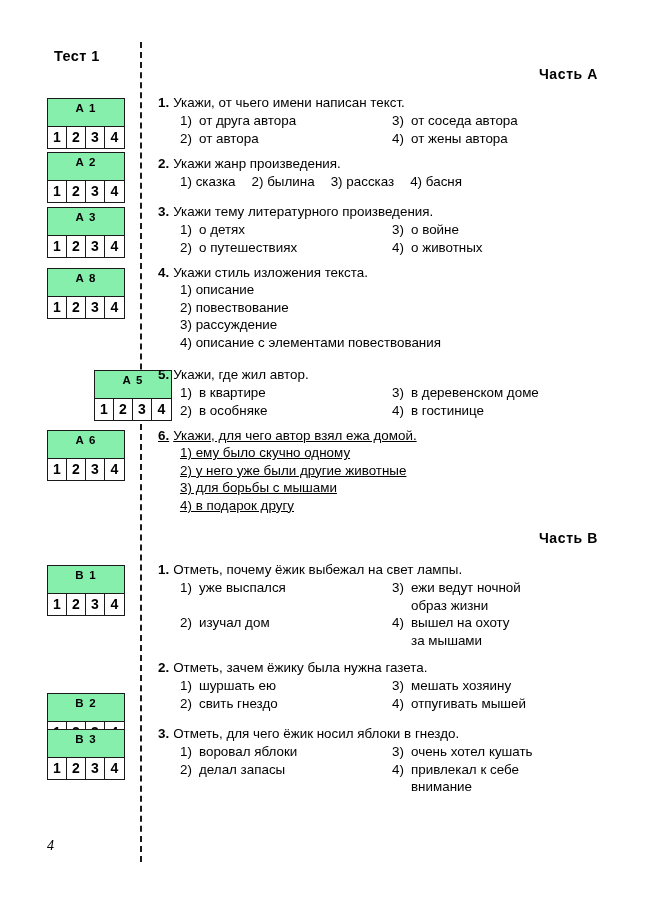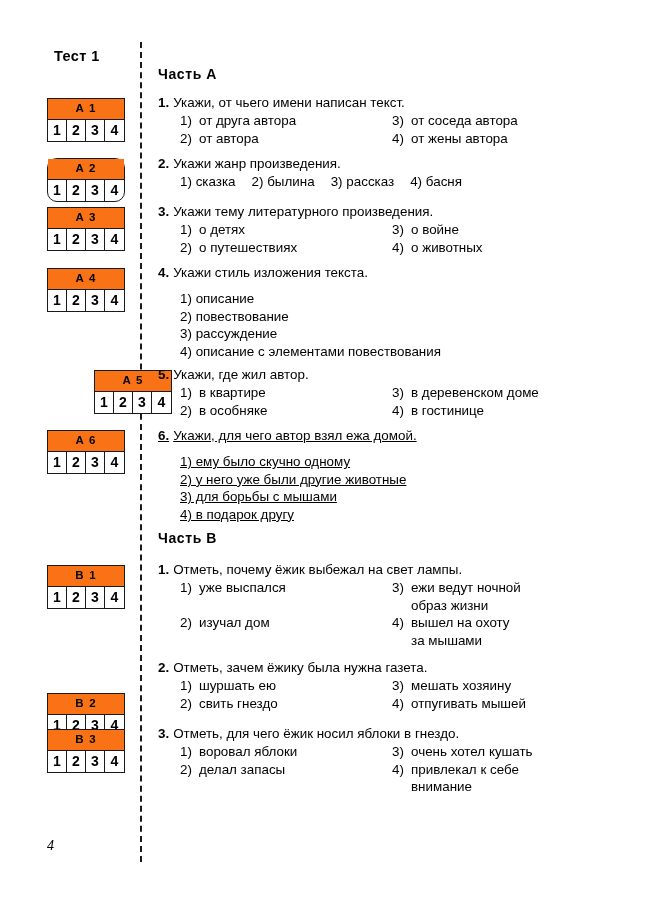--- a/index.html
+++ b/index.html
@@ -51,27 +51,27 @@
     width: 82px;
   }
   .answer-box {
     position: absolute;
     width: 78px;
     border: 1.6px solid #1a1a1a;
     box-sizing: border-box;
     background: #ffffff;
   }
   .answer-box .ab-head {
-    height: 21px;
+    height: 28px;
     line-height: 19px;
     text-align: center;
     font-size: 11.5px;
     font-weight: bold;
     letter-spacing: 1.2px;
-    background: #f97316;
+    background: #86efac;
     border-bottom: 1.6px solid #1a1a1a;
     box-sizing: border-box;
   }
   .answer-box .ab-cells {
     display: flex;
     height: 21px;
     box-sizing: border-box;
   }
   .answer-box .ab-cell {
     flex: 1 1 25%;
@@ -91,21 +91,21 @@
     position: absolute;
     left: 158px;
     top: 0;
     width: 480px;
   }
 
   .part-head {
     position: absolute;
     left: 0;
     width: 440px;
-    text-align: left;
+    text-align: right;
     font-size: 14px;
     font-weight: bold;
     letter-spacing: .6px;
   }
 
   .question {
     position: absolute;
     left: 0;
     width: 470px;
   }
@@ -143,21 +143,21 @@
     display: inline-block;
     min-width: 19px;
   }
   .opt-cont {
     display: block;
     padding-left: 19px;
     white-space: nowrap;
   }
 
   .opts-stacked {
-    margin-top: 9px;
+    margin-top: 0;
   }
   .opts-stacked .opt-line {
     font-size: 13.4px;
     line-height: 17.5px;
     padding-left: 22px;
     white-space: nowrap;
   }
 
   .opts-inline {
     margin-top: 1px;
@@ -196,40 +196,40 @@
   <div class="answer-col" id="answer-col">
       <div class="answer-box" style="top: 98px;">
         <div class="ab-head">A 1</div>
         <div class="ab-cells">
           <div class="ab-cell">1</div>
           <div class="ab-cell">2</div>
           <div class="ab-cell">3</div>
           <div class="ab-cell">4</div>
         </div>
       </div>
-      <div class="answer-box" style="top: 158px; border-radius: 10px;">
+      <div class="answer-box" style="top: 152px;">
         <div class="ab-head">A 2</div>
         <div class="ab-cells">
           <div class="ab-cell">1</div>
           <div class="ab-cell">2</div>
           <div class="ab-cell">3</div>
           <div class="ab-cell">4</div>
         </div>
       </div>
       <div class="answer-box" style="top: 207px;">
         <div class="ab-head">A 3</div>
         <div class="ab-cells">
           <div class="ab-cell">1</div>
           <div class="ab-cell">2</div>
           <div class="ab-cell">3</div>
           <div class="ab-cell">4</div>
         </div>
       </div>
       <div class="answer-box" style="top: 268px;">
-        <div class="ab-head">A 4</div>
+        <div class="ab-head">A 8</div>
         <div class="ab-cells">
           <div class="ab-cell">1</div>
           <div class="ab-cell">2</div>
           <div class="ab-cell">3</div>
           <div class="ab-cell">4</div>
         </div>
       </div>
       <div class="answer-box" style="top: 370px; margin-left: 47px;">
         <div class="ab-head">A 5</div>
         <div class="ab-cells">

